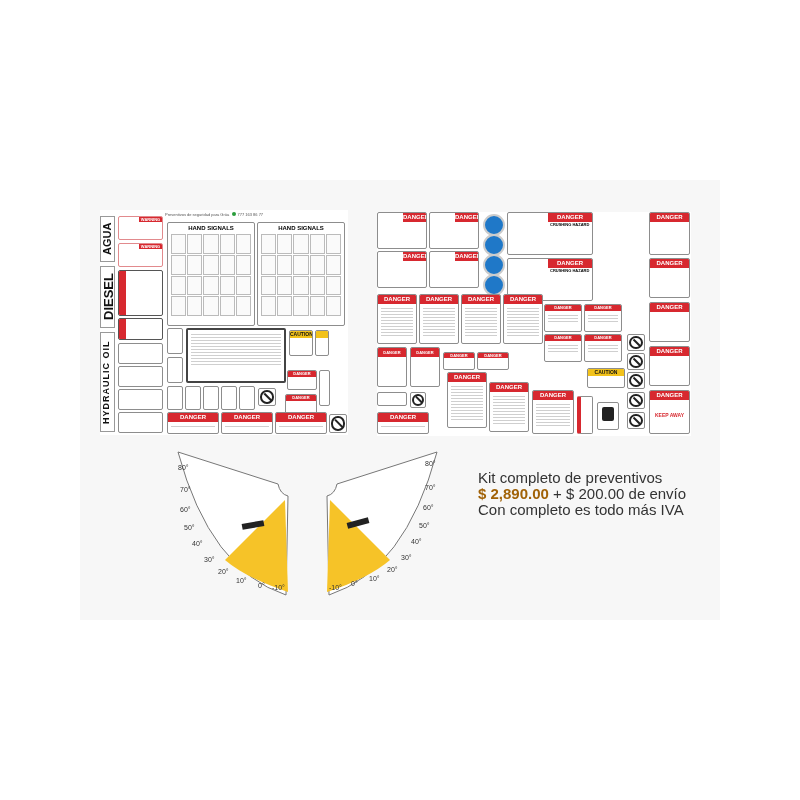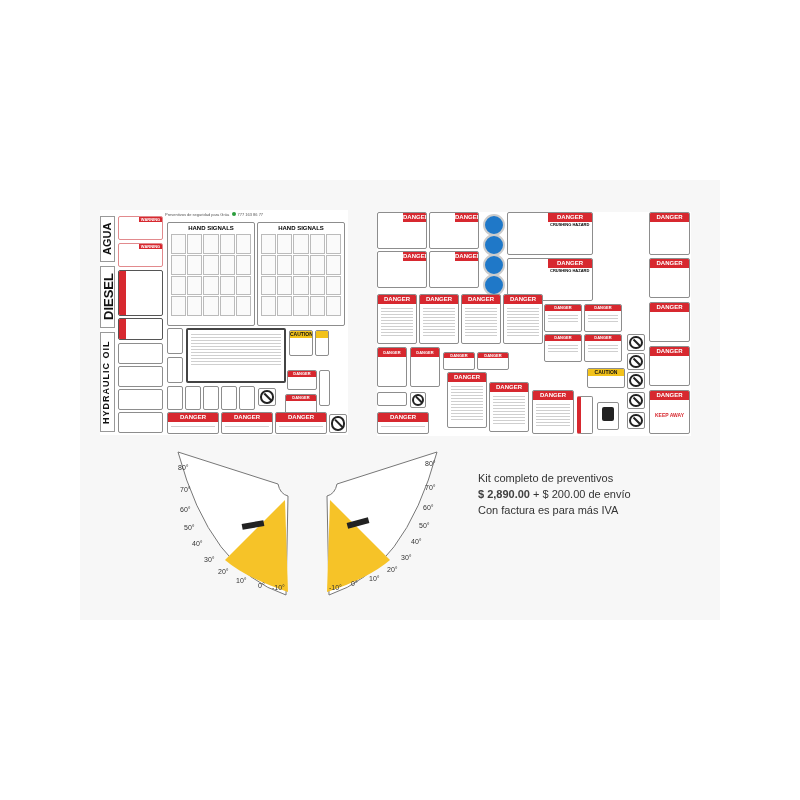--- a/index.html
+++ b/index.html
@@ -12,22 +12,22 @@
   .lines{margin:2px 3px;height:calc(100% - 16px);background:repeating-linear-gradient(#fff 0 2px,#cfcfcf 2px 3px);}
   .vert{position:absolute;writing-mode:vertical-rl;transform:rotate(180deg);font-weight:bold;text-align:center;color:#111;border:1.5px solid #999;box-sizing:border-box;background:#fff;}
   .hs-title{font-size:6px;font-weight:bold;text-align:center;margin-top:2px;}
   .hs-grid{display:grid;grid-template-columns:repeat(5,1fr);gap:1px;margin:3px;height:calc(100% - 20px);}
   .hs-grid div{border:1px solid #bbb;background:#fafafa;}
   .noicon{position:absolute;border:1.5px solid #8d8d8d;border-radius:2px;background:#fff;box-sizing:border-box;display:flex;align-items:center;justify-content:center;}
   .noicon span{width:60%;height:60%;border:2px solid #222;border-radius:50%;position:relative;}
   .noicon span:after{content:"";position:absolute;left:45%;top:-5%;width:2px;height:110%;background:#222;transform:rotate(-45deg);}
   .bluedot{position:absolute;width:18px;height:18px;border-radius:50%;background:#1f78c8;border:2px solid #ccc;}
   .gauge{position:absolute;}
-  .price{position:absolute;left:478px;top:470px;font-size:11px;line-height:16px;color:#333;}
-  .price b{color:#404040;}
+  .price{position:absolute;left:478px;top:470px;font-size:15px;line-height:16px;color:#333;}
+  .price b{color:#a16207;}
 </style>
 </head>
 <body>
 
 <div class="panel"></div>
 
 <div class="sheet" style="left:100px;top:210px;width:248px;height:225px;">
   <div style="position:absolute;left:65px;top:2px;font-size:4px;color:#555;">
     <span>Preventivos de seguridad para Grúa</span>
     <span style="display:inline-block;width:4px;height:4px;border-radius:50%;background:#2a9d3b;margin-left:2px;"></span>
@@ -325,14 +325,14 @@
   <text x="26" y="136" font-size="7" fill="#333" font-family="Liberation Sans, sans-serif">0°</text>
   <text x="4" y="140" font-size="7" fill="#333" font-family="Liberation Sans, sans-serif">-10°</text>
 </svg>
 
 <div class="price">
   <div>Kit completo de preventivos</div>
   <div>
     <b>$ 2,890.00</b>
     <span>+ $ 200.00 de envío</span>
   </div>
-  <div>Con factura es para más IVA</div>
+  <div>Con completo es todo más IVA</div>
 </div>
 
 </body></html>

